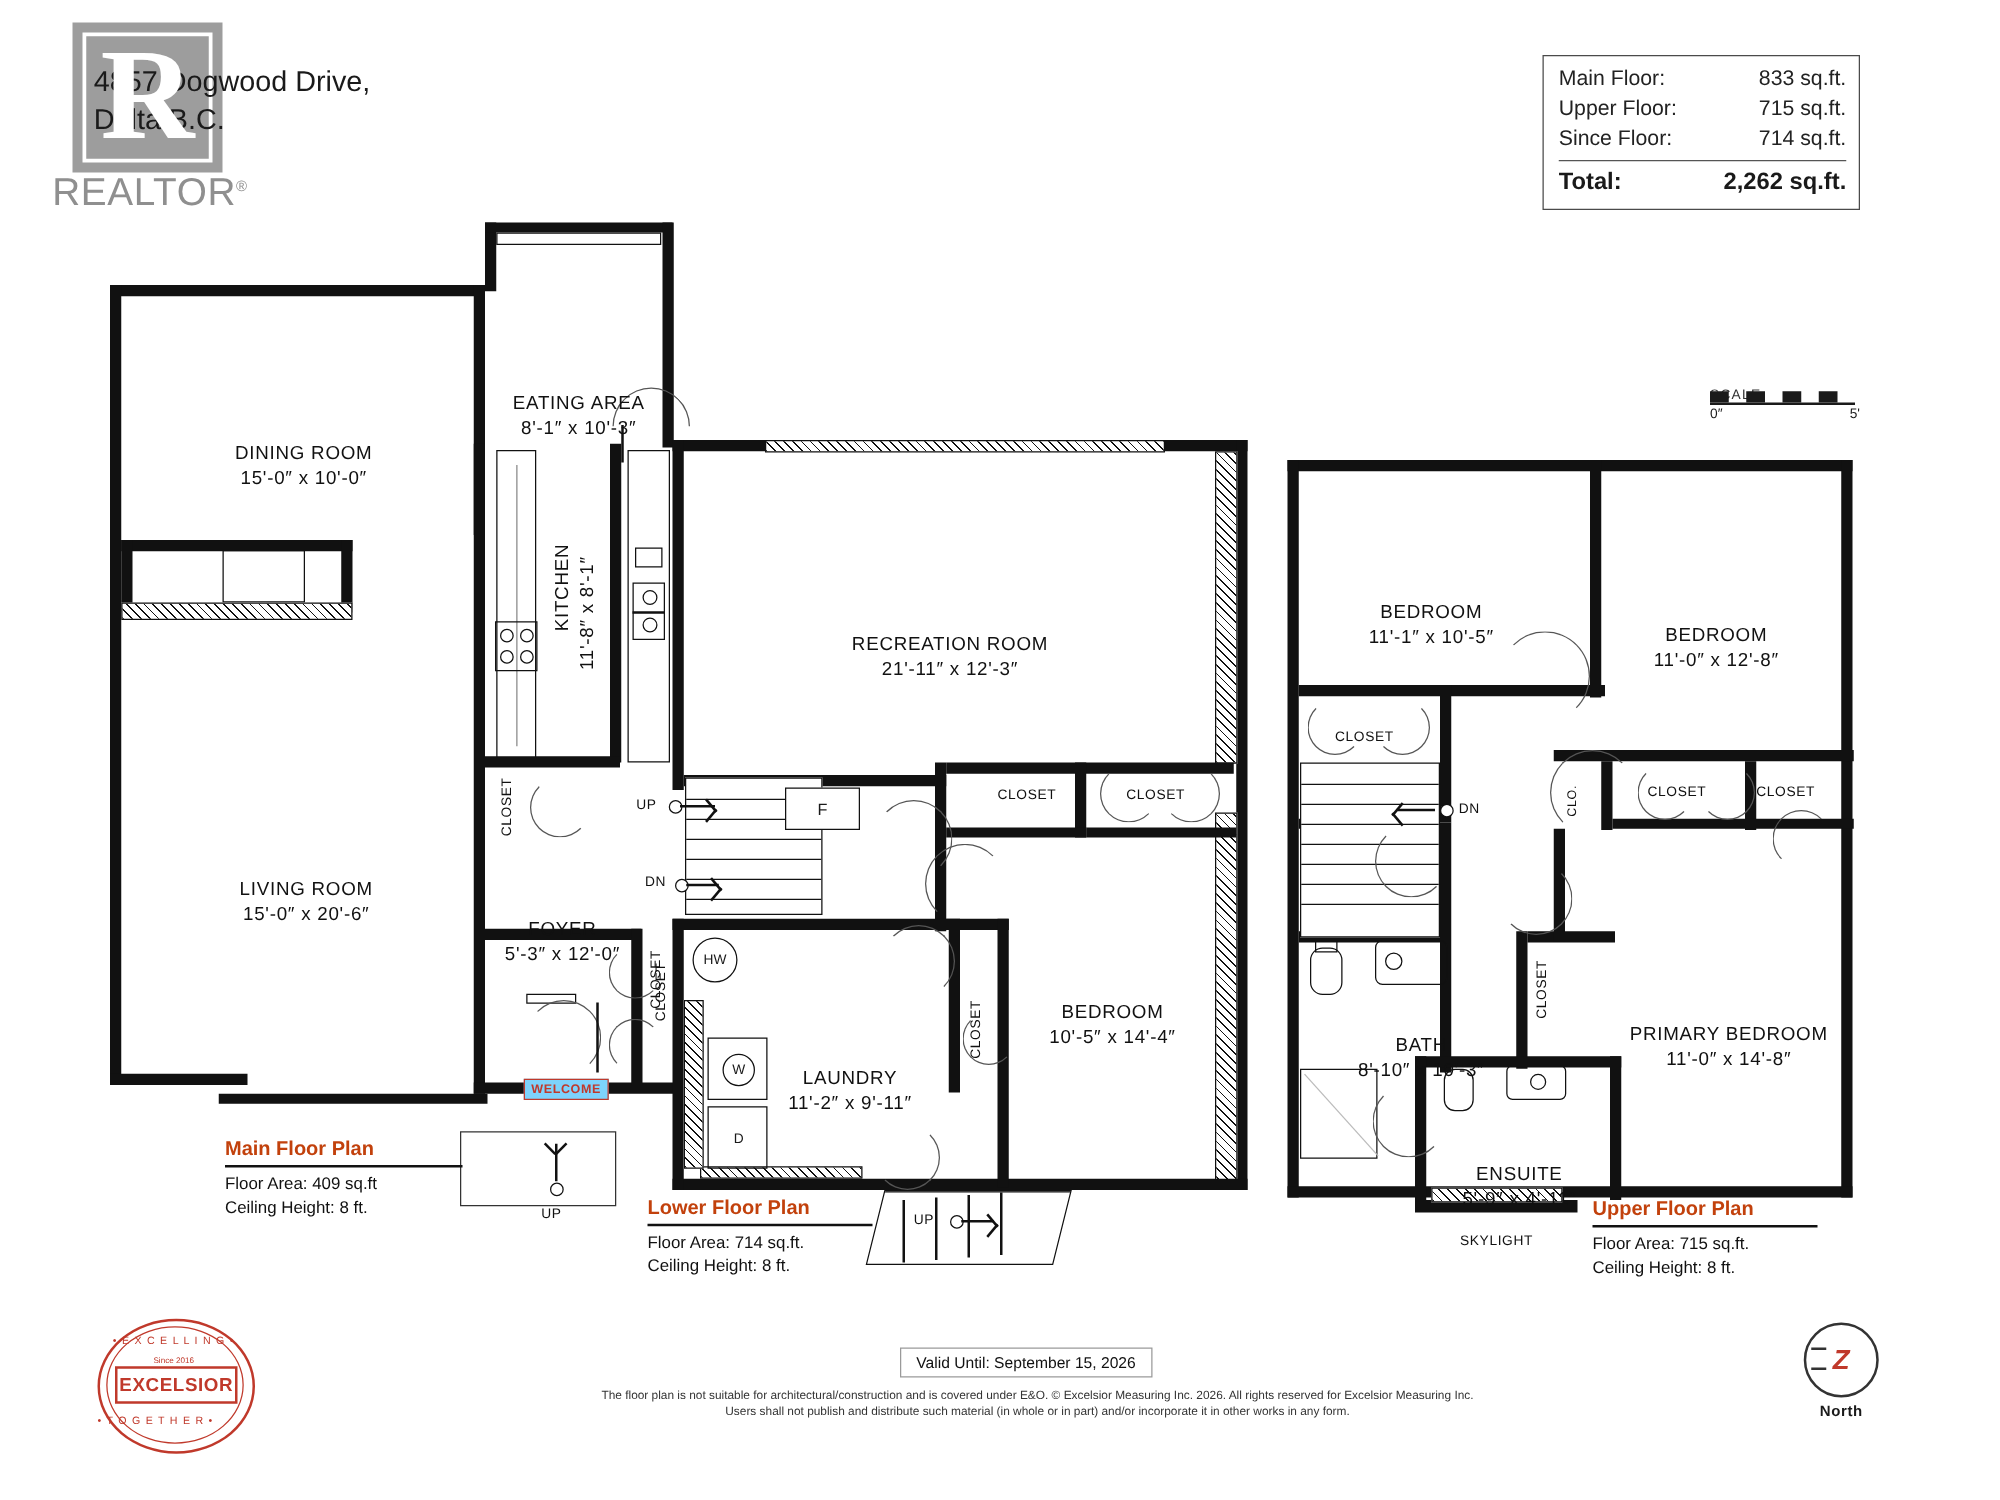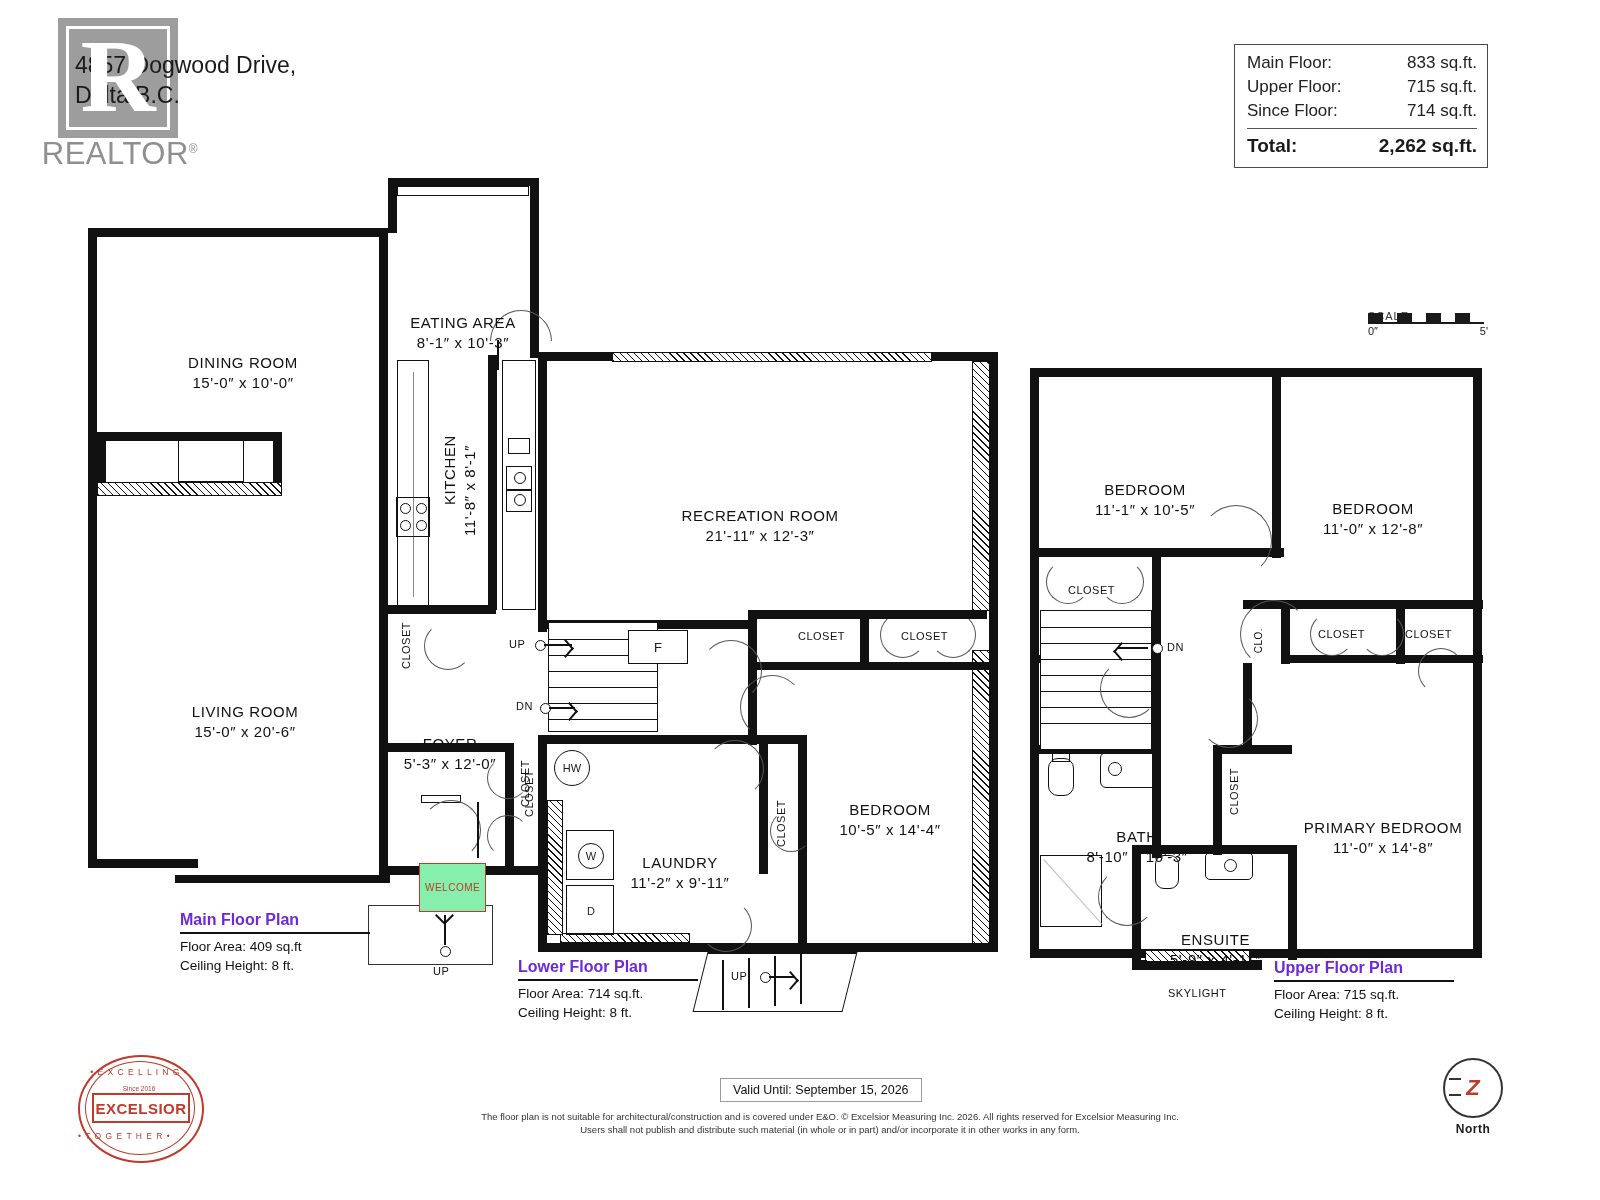--- a/index.html
+++ b/index.html
@@ -44,40 +44,40 @@
   #scale .bar i:nth-child(2){left:29px;top:0;}
   #scale .bar i:nth-child(3){left:58px;top:0;}
   #scale .bar i:nth-child(4){left:87px;top:0;}
   #scale .bar u{position:absolute;left:0;top:9px;width:116px;height:2px;background:#1a1a1a;}
   #scale .ends{display:flex;justify-content:space-between;font-size:11px;margin-top:1px;}
   
   .room{position:absolute;text-align:center;font-size:15px;line-height:20px;letter-spacing:.6px;color:#111;}
   .room .n{display:block;margin-top:40px;}
   .room .d{display:block;}
   .vert{writing-mode:vertical-rl;transform:rotate(180deg);}
-  .plan-title{position:absolute;font-size:16px;font-weight:700;color:#6d28d9;}
+  .plan-title{position:absolute;font-size:16px;font-weight:700;color:#c2410c;}
   .plan-sub{position:absolute;font-size:13.5px;line-height:19px;color:#111;}
   .rule{position:absolute;background:#111;height:1.5px;}
   
   .w{position:absolute;background:#111;}
   .wl{position:absolute;border:1.5px solid #111;box-sizing:border-box;}
   .thin{position:absolute;background:#333;}
   .hatch{
     position:absolute;
     background-image:repeating-linear-gradient(45deg,#111 0 1px,transparent 1px 5px);
     border:1.5px solid #111;box-sizing:border-box;background-color:#fff;
   }
   .arc{position:absolute;border:1.2px solid #555;border-radius:50%;}
   .stair{position:absolute;border:1.5px solid #111;box-sizing:border-box;background:#fff;}
   .stair i{position:absolute;left:0;right:0;height:1px;background:#111;}
   .lbl{position:absolute;font-size:11px;letter-spacing:.5px;color:#111;}
   .circ{position:absolute;border:1.4px solid #111;border-radius:50%;background:#fff;
         display:flex;align-items:center;justify-content:center;font-size:11px;}
   .welcome{position:absolute;border:1.5px solid #c0392b;color:#c0392b;font-size:10px;
-           font-weight:400;letter-spacing:.5px;padding:18px 5px;background:#86efac;}
+           font-weight:700;letter-spacing:.5px;padding:2px 5px;background:#7dd3fc;}
   .fbox{position:absolute;border:1.5px solid #111;background:#fff;display:flex;
         align-items:center;justify-content:center;font-size:13px;}
   
   #valid{left:720px;top:1078px;border:1px solid #9a9a9a;background:#fff;
          font-size:12.5px;padding:4px 12px;color:#111;}
   #disclaimer{left:480px;top:1110px;width:700px;text-align:center;font-size:9.5px;
               line-height:13px;color:#333;}
   #excelsior{left:78px;top:1055px;width:130px;height:110px;}
   #excelsior .ring{position:absolute;left:0;top:0;width:122px;height:104px;border:2px solid #c0392b;
      border-radius:50%;}

